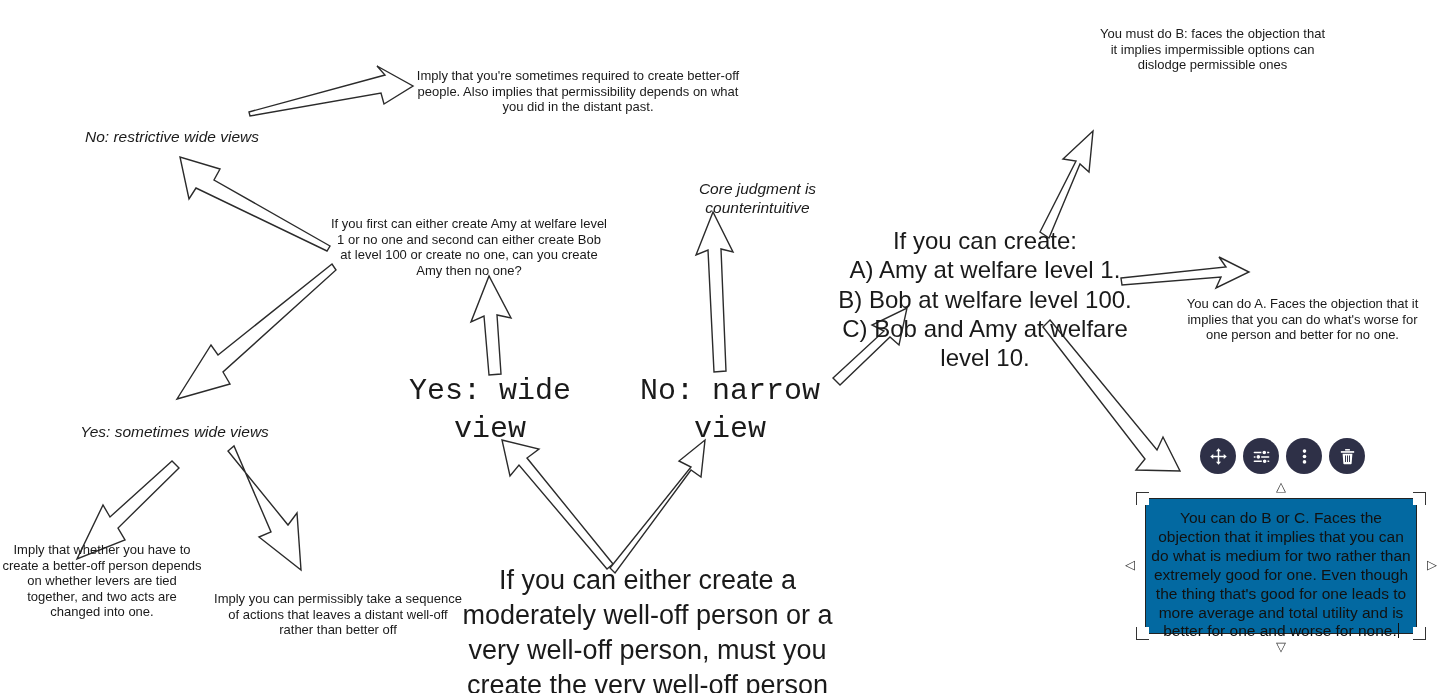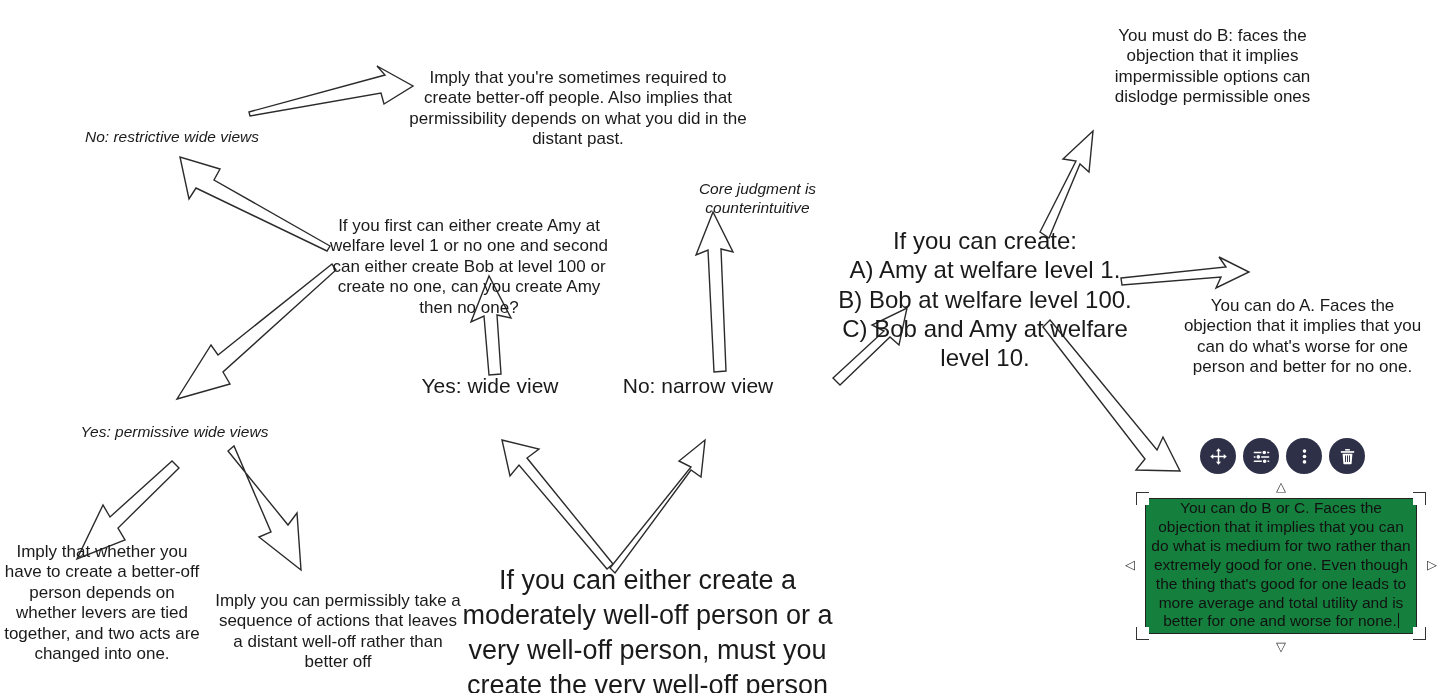--- a/index.html
+++ b/index.html
@@ -19,35 +19,36 @@
     overflow: hidden;
   }
   .node {
     position: absolute;
     text-align: center;
     line-height: 1.18;
     color: #1a1a1a;
     white-space: pre-line;
   }
   .small {
-    font-size: 17px;
+    font-size: 13px;
     line-height: 1.2;
   }
   .medium {
     font-size: 15.5px;
     line-height: 1.22;
     font-style: italic;
   }
   .large {
     font-size: 24px;
     line-height: 1.22;
   }
   .xlarge {
-    font-size: 21px;
+    font-size: 30px;
     line-height: 1.25;
+    font-family: Liberation Mono, monospace;
   }
   .huge {
     font-size: 27px;
     line-height: 1.3;
   }
   svg.arrows {
     position: absolute;
     left: 0;
     top: 0;
     width: 1456px;
@@ -68,26 +69,26 @@
     width: 290px;
     height: 148px;
   }
   #textbox {
     position: absolute;
     left: 9px;
     top: 6px;
     width: 272px;
     height: 136px;
     border: 1px solid #222;
-    background: #15803d;
+    background: #0369a1;
     box-sizing: border-box;
     font-size: 15.5px;
     line-height: 1.22;
     text-align: center;
-    padding: 0 3px 0 3px;
+    padding: 10px 3px 0 3px;
     color: #111;
   }
   #textbox .caret {
     display: inline-block;
     width: 1px;
     height: 15px;
     background: #111;
     vertical-align: -2px;
     margin-left: 1px;
   }
@@ -164,25 +165,25 @@
   </svg>
 
   <div class="node small" style="left:408px; top:68px; width:340px;">Imply that you're sometimes required to create better-off people.  Also implies that permissibility depends on what you did in the distant past.</div>
 
   <div class="node medium" style="left:62px; top:128px; width:220px;">No: restrictive wide views</div>
 
   <div class="node small" style="left:330px; top:216px; width:278px;">If you first can either create Amy  at welfare level 1 or no one and second can either create Bob  at level 100 or create no one, can you create Amy then no one?</div>
 
   <div class="node xlarge" style="left:390px; top:373px; width:200px;">Yes: wide view</div>
 
-  <div class="node xlarge" style="left:596px; top:373px; width:204px;">No: narrow view</div>
+  <div class="node xlarge" style="left:628px; top:373px; width:204px;">No: narrow view</div>
 
   <div class="node medium" style="left:665px; top:180px; width:185px;">Core judgment is counterintuitive</div>
 
-  <div class="node medium" style="left:62px; top:423px; width:225px;">Yes: permissive wide views</div>
+  <div class="node medium" style="left:62px; top:423px; width:225px;">Yes: sometimes wide views</div>
 
   <div class="node small" style="left:2px; top:542px; width:200px;">Imply that whether you have to create a better-off person depends on whether levers are tied together, and two acts are changed into  one.</div>
 
   <div class="node small" style="left:212px; top:591px; width:252px;">Imply you can permissibly take a sequence of actions that leaves a distant well-off rather than better off</div>
 
   <div class="node huge" style="left:455px; top:563px; width:385px;">If you can either create a moderately well-off person or a very well-off person, must you create the very well-off person</div>
 
   <div class="node large" style="left:820px; top:226px; width:330px;">If you can create:
 A) Amy at welfare level 1.
 B) Bob at welfare level 100.

